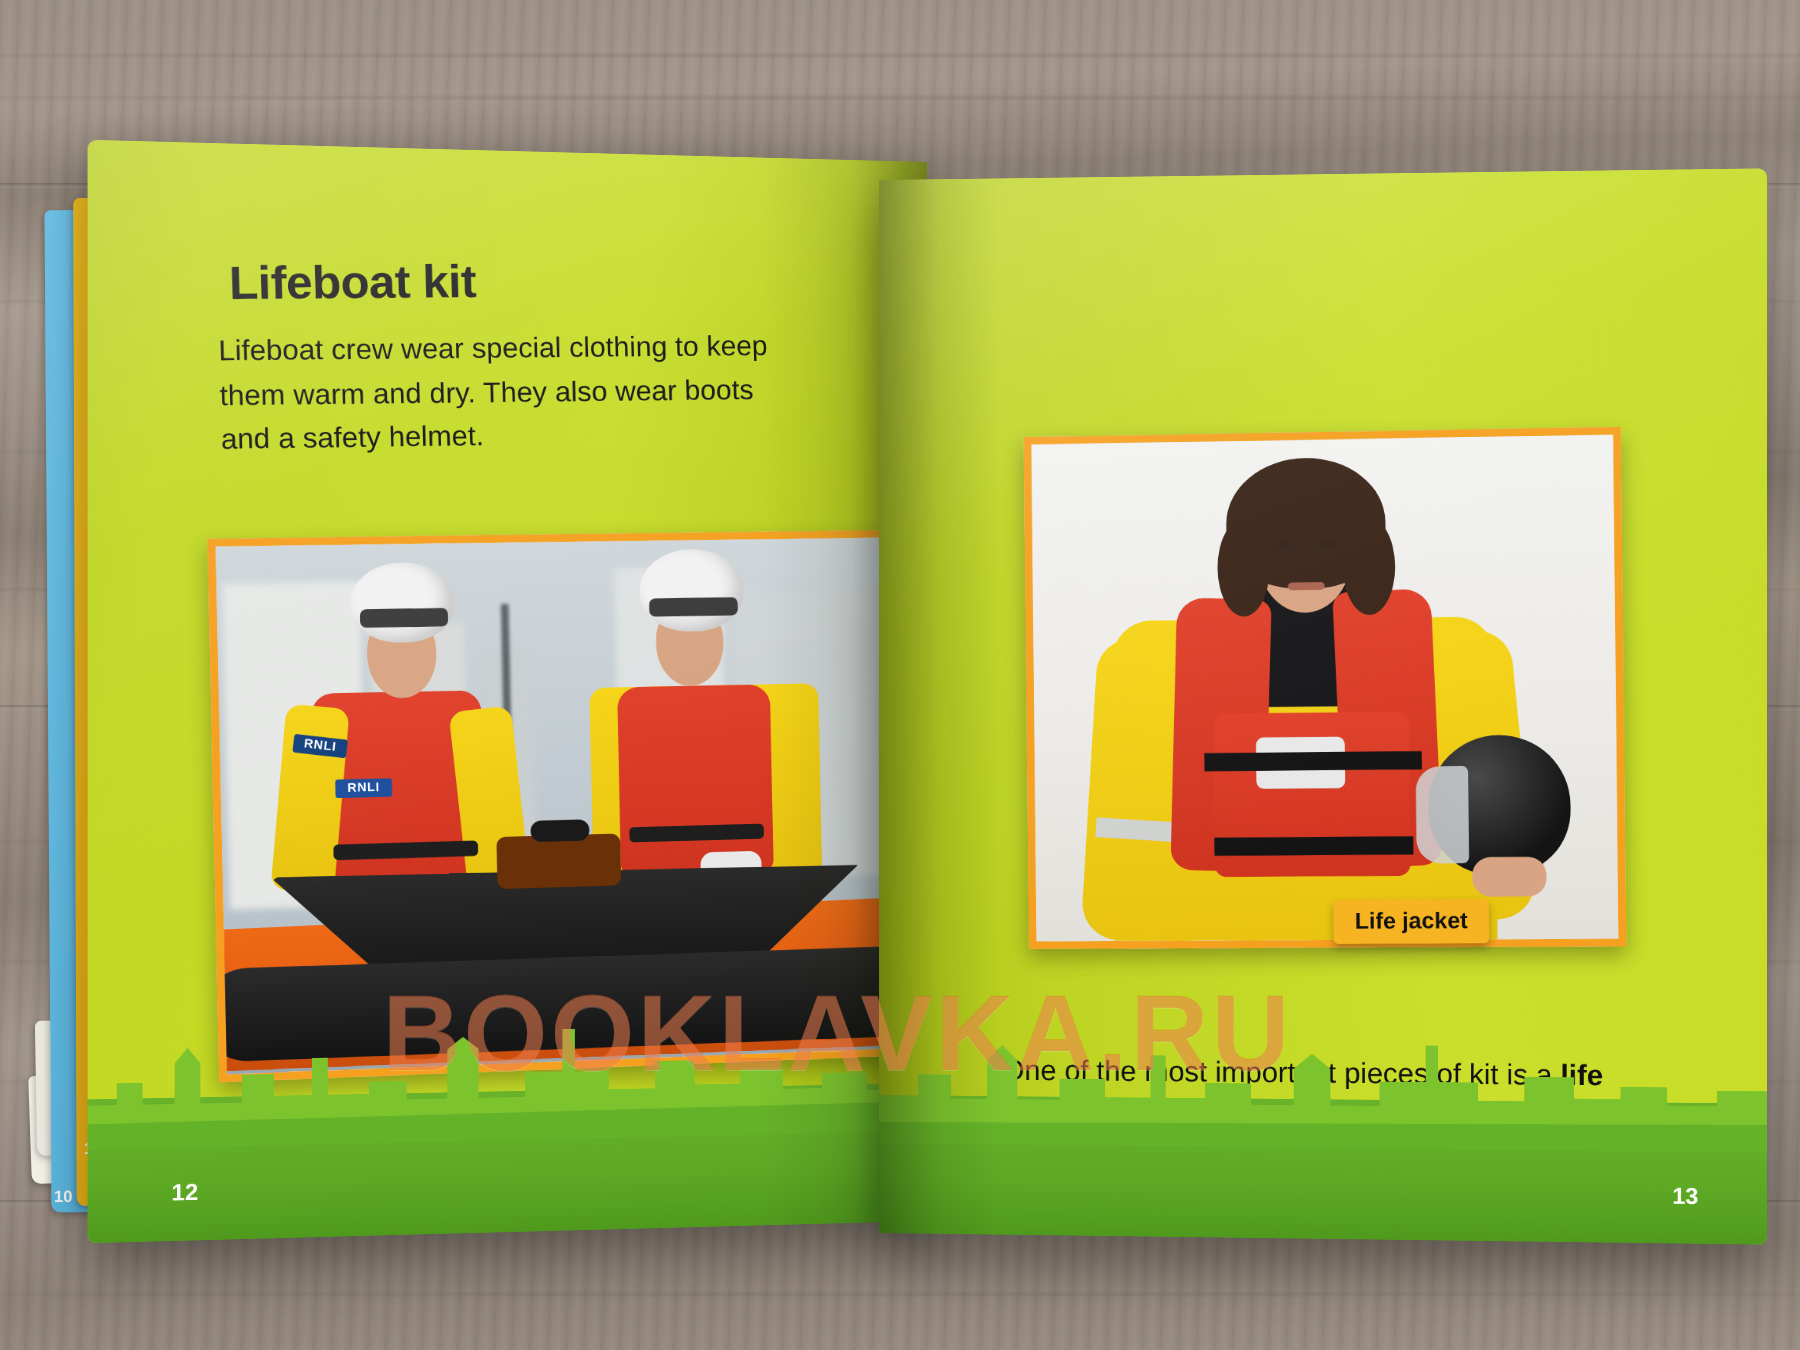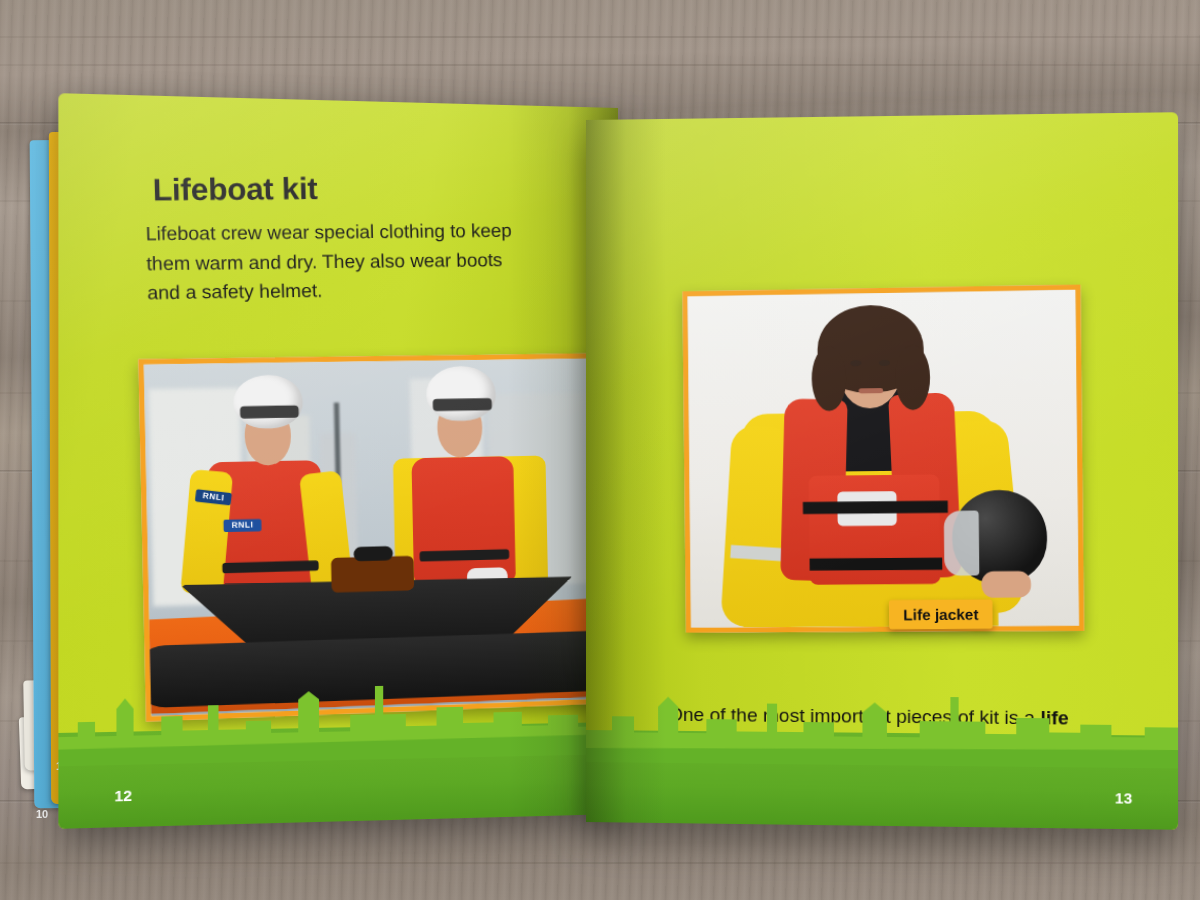--- a/index.html
+++ b/index.html
@@ -320,21 +320,21 @@
   <div class="book">
 
     <div class="page-stack">
       <div class="stack-sheet" style="left:-18px; top:596px; width:80px; height:72px; background:#f3f0e8; transform:rotate(-2deg);"></div>
       <div class="stack-sheet" style="left:-14px; top:560px; width:70px; height:90px; background:#ece9e0; transform:rotate(-1deg);"></div>
       <div class="stack-sheet" style="left:-6px; top:20px; width:58px; height:668px; background:linear-gradient(180deg,#6ec3e8,#5ab6e0); transform:rotate(-0.4deg);"></div>
       <div class="stack-sheet" style="left:12px; top:12px; width:52px; height:672px; background:linear-gradient(180deg,#f6c020,#f0b514); transform:rotate(-0.2deg);"></div>
       <div class="stack-sheet" style="left:28px; top:6px; width:40px; height:678px; background:linear-gradient(180deg,#cfe13a,#bdd226);"></div>
 
       <div class="sliver-num" style="left:18px; top:640px;">11</div>
-      <div class="sliver-num" style="left:-2px; top:688px; color:#f5f5f5;">10</div>
+      <div class="sliver-num" style="left:-2px; top:672px; color:#f5f5f5;">10</div>
     </div>
 
     <div class="page-left">
 
       <h1 class="heading">Lifeboat kit</h1>
 
       <p class="body-text-left">Lifeboat crew wear special clothing to keep them warm and dry. They also wear boots and a safety helmet.</p>
 
       <div class="photo photo-left">
         <div class="ph-sky"></div>
@@ -435,14 +435,15 @@
       </svg>
 
       <div class="page-number pn-right">13</div>
 
       <div class="page-sheen"></div>
       <div class="gutter-shade-r"></div>
     </div>
 
   </div>
 
+  <div class="watermark">BOOKLAVKA.RU</div>
 
 </div>
 
 </body></html>

